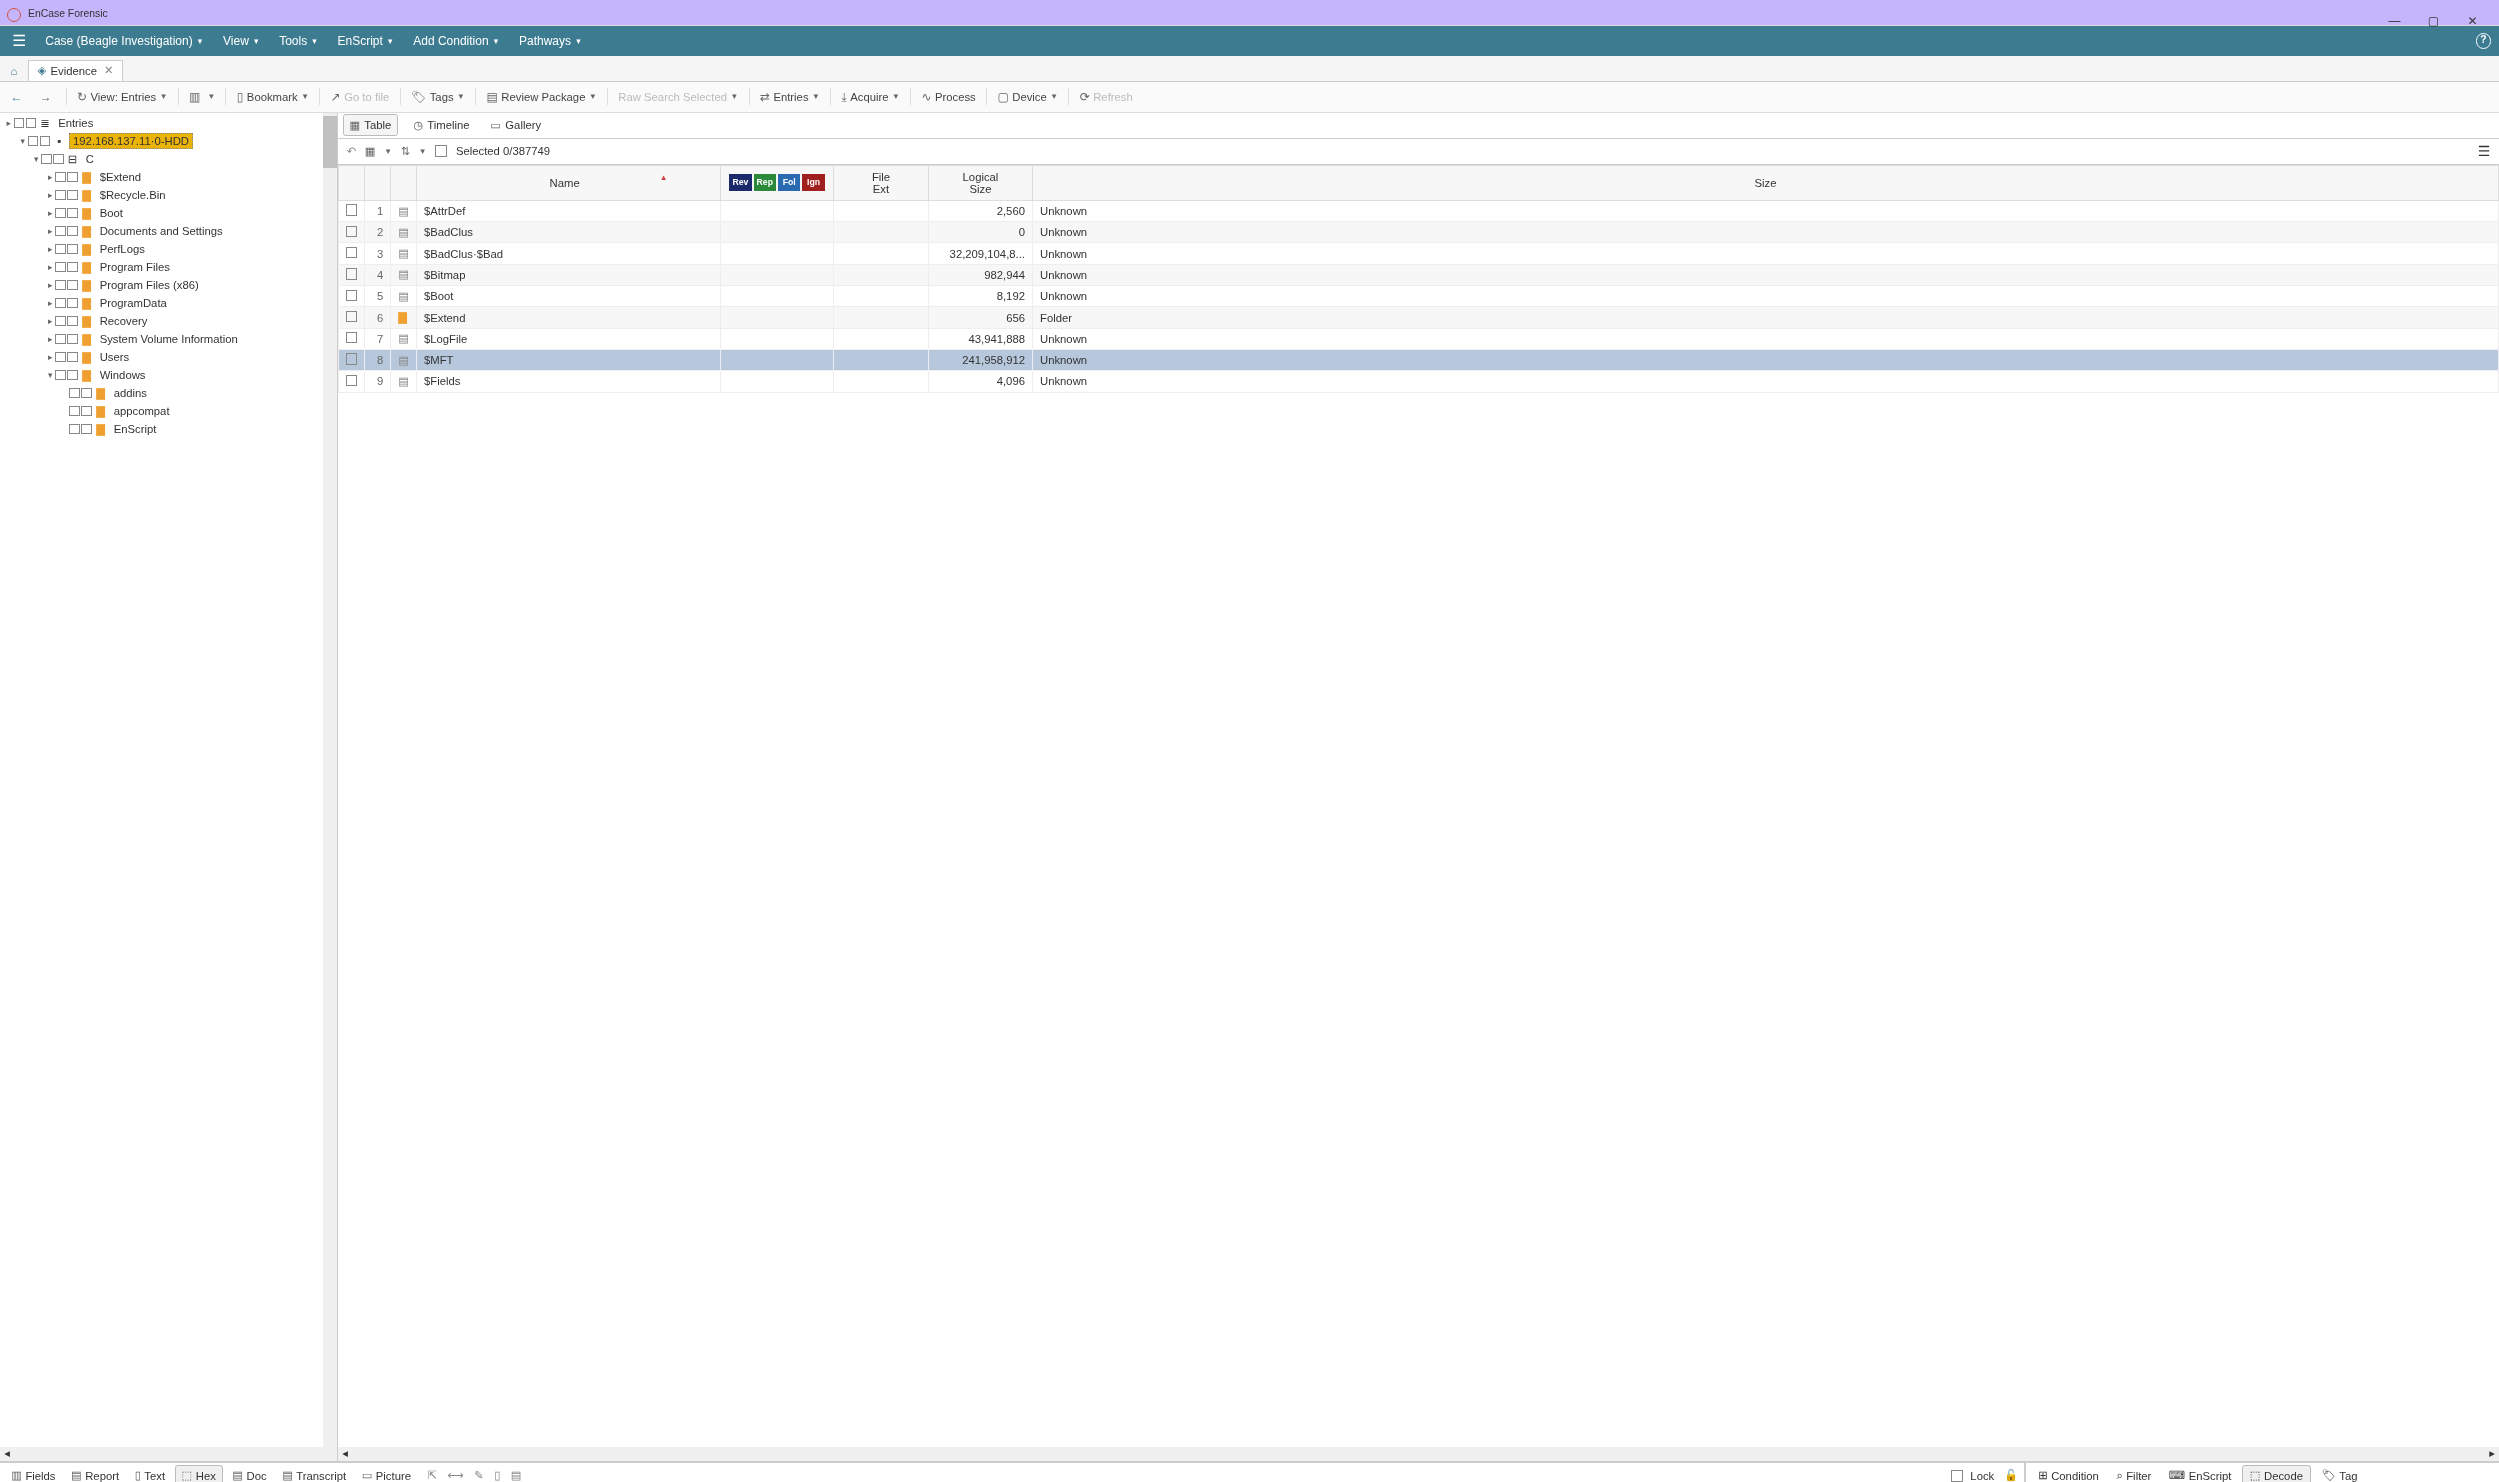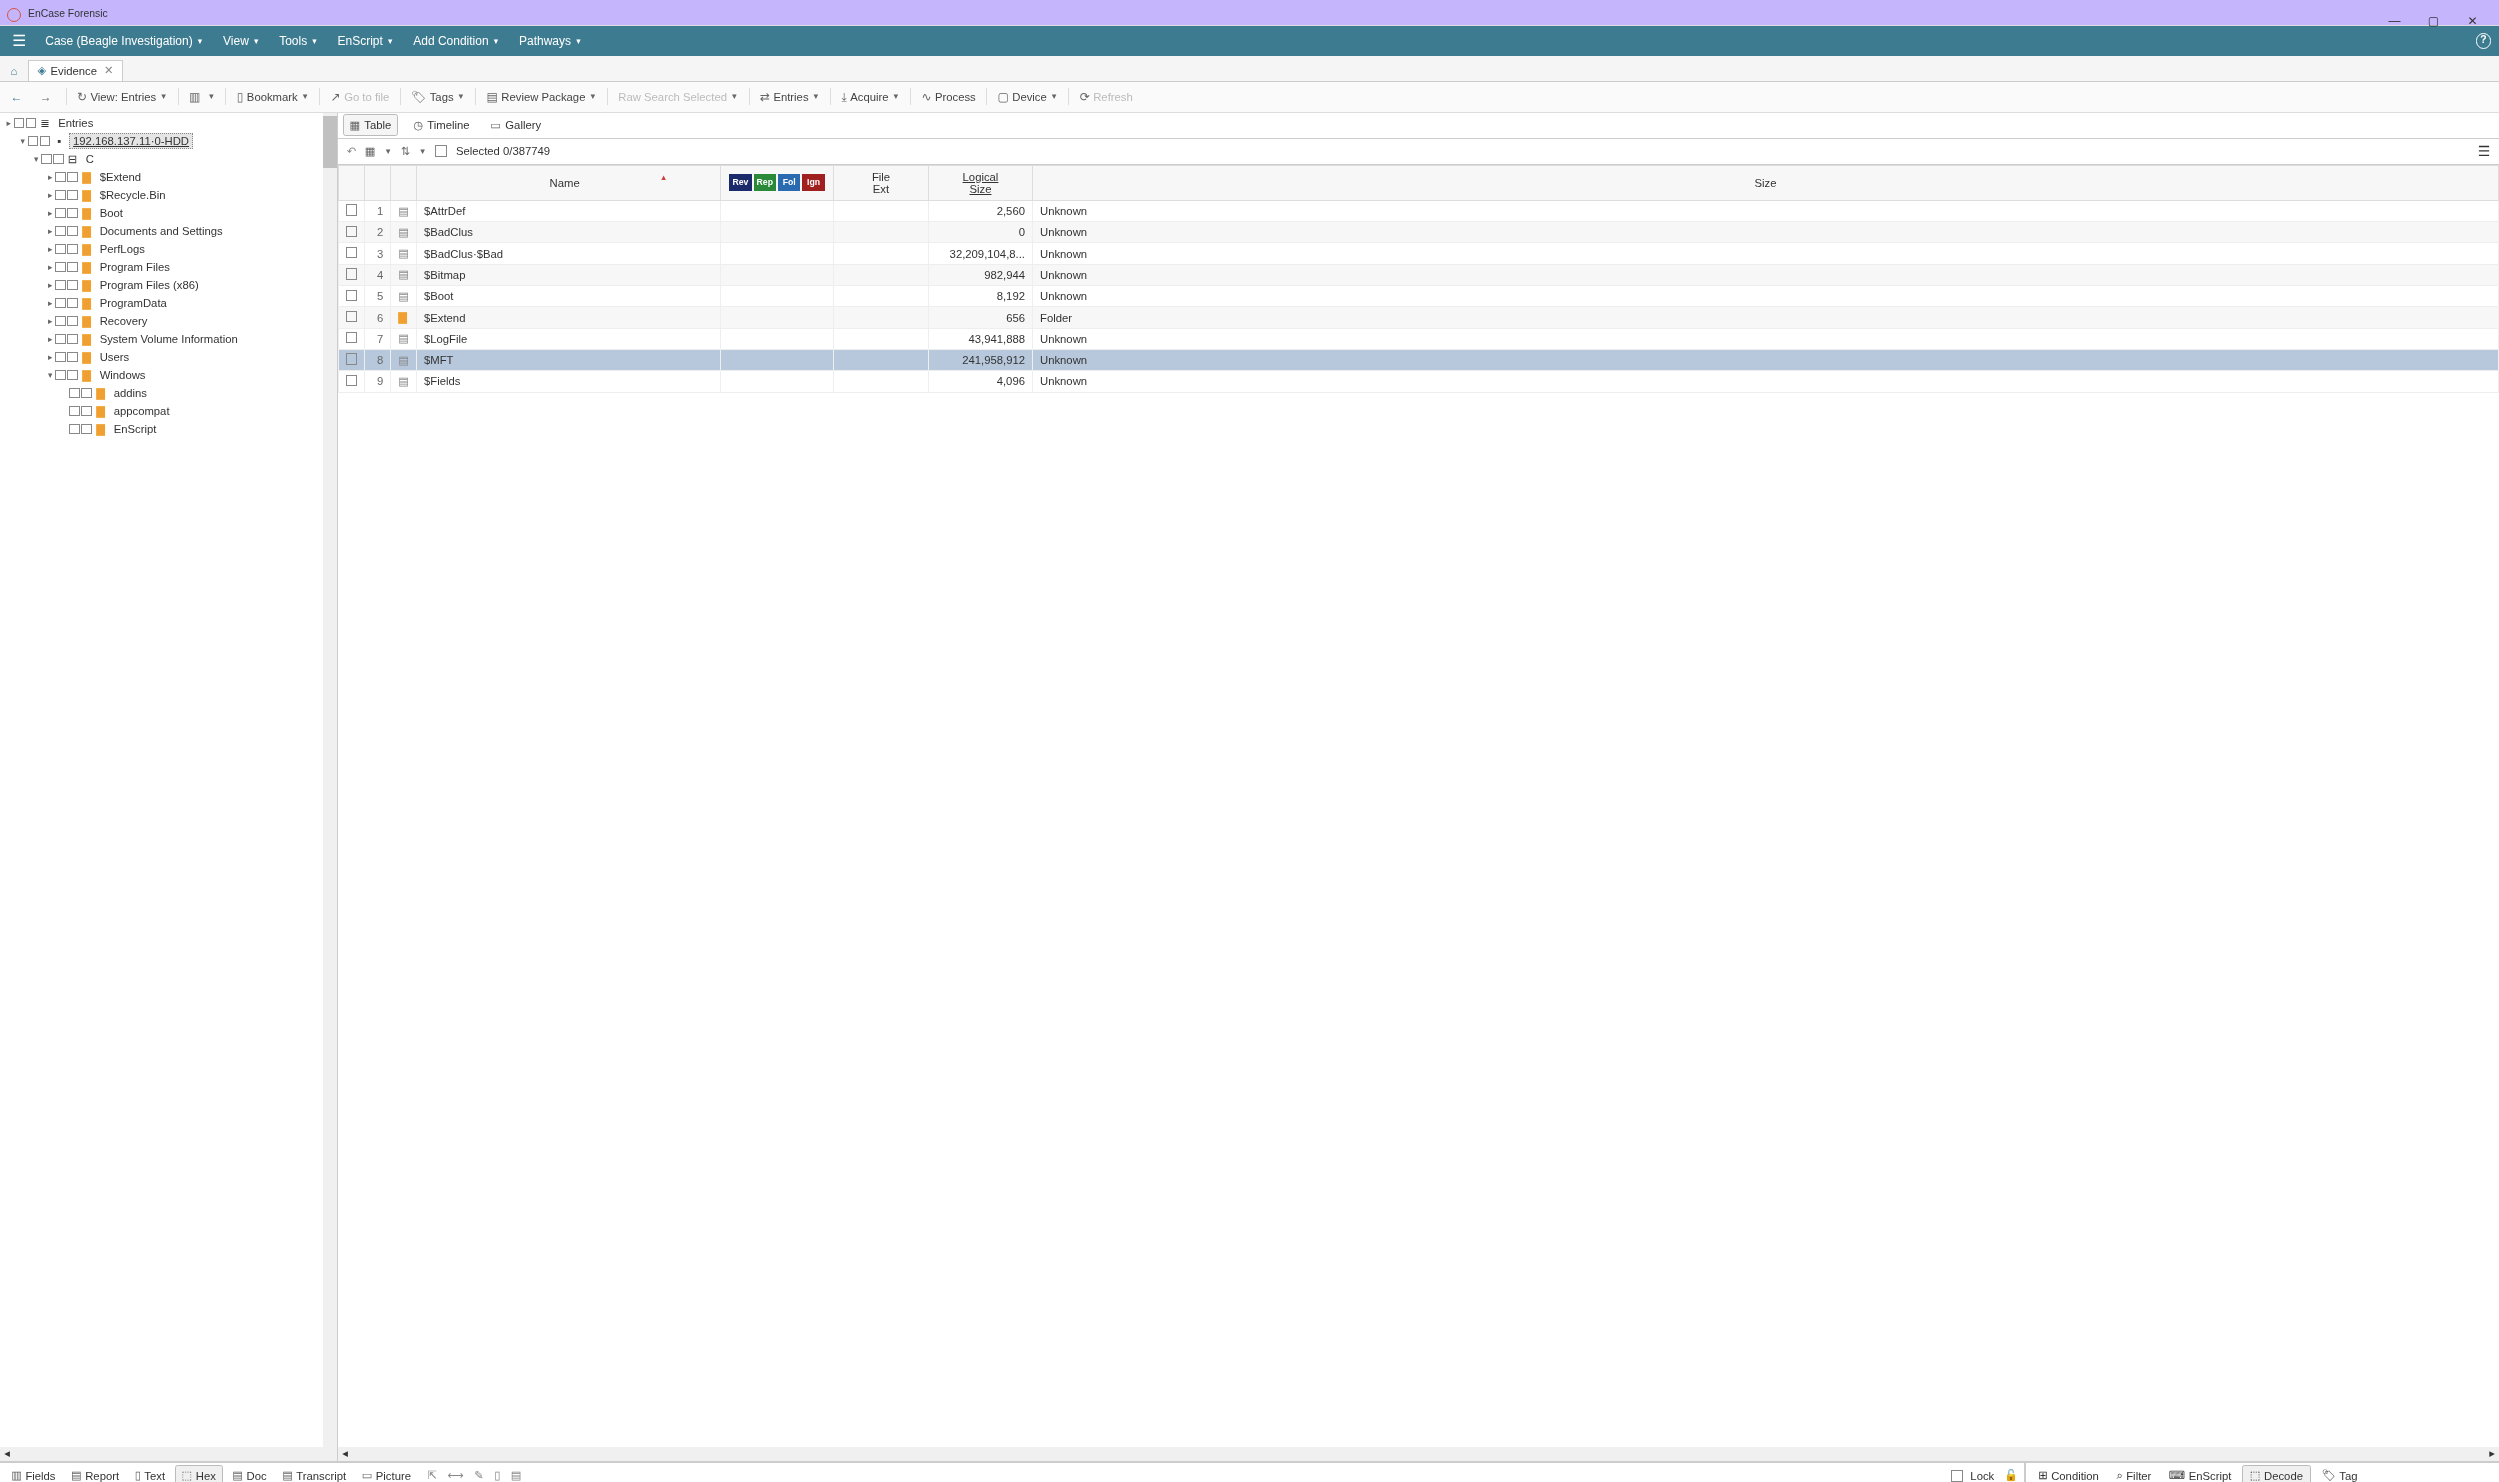--- a/index.html
+++ b/index.html
@@ -26,21 +26,21 @@
 .toolbar .disabled { color:#bbb; }
 .mainarea { display:flex; height:calc(100vh - 26px - 29.5px - 26px - 31px - 21px); }
 .leftpanel { width:338px; border-right:0.9px solid #ccc; display:flex; flex-direction:column; overflow:hidden; position:relative; }
 .tree { flex:1; overflow:auto; padding:1.7px 0; font-size:11.3px; }
 .tnode { display:flex; align-items:center; height:18px; white-space:nowrap; cursor:pointer; }
 .tnode .tw { width:10.4px; text-align:center; color:#666; font-size:8.7px; }
 .tnode .chk2 { width:10.4px; height:10.4px; border:0.9px solid #888; margin-right:1.7px; }
 .tnode .fic { width:14px; text-align:center; margin-right:3.5px; }
 .tnode .folder { color:#f0a030; }
 .tnode .label { padding:0.9px 2.6px; }
-.tnode .selected { background:#e5e5e5; border:0.9px dotted #888;text-decoration:underline; }
+.tnode .selected { background:#eab308; border:0.9px dotted #888; }
 .scrollv { position:absolute; right:0; top:0; width:14px; height:100%; background:#f0f0f0; }
 .scrollv .thumb { background:#c0c0c0; width:100%; }
 .scrollh { height:14px; background:#f0f0f0; display:flex; }
 .scrollh .arrow { width:14px; text-align:center; }
 .rightpanel { flex:1; display:flex; flex-direction:column; overflow:hidden; }
 .viewtabs { height:26px; border-bottom:0.9px solid #ccc; display:flex; align-items:center; padding:0 5.2px; gap:10.4px; font-size:11.3px; }
 .viewtabs .vtab { display:flex; align-items:center; padding:3.5px 5.2px; cursor:pointer; }
 .viewtabs .vtab.active { border:0.9px solid #bbb; border-radius:2.6px; background:#f5f5f5; }
 .viewtabs .ic { margin-right:4.3px; color:#666; }
 .selbar { height:26px; border-bottom:0.9px solid #ccc; display:flex; align-items:center; padding:0 8.7px; gap:8.7px; font-size:11.3px; }
@@ -364,21 +364,21 @@
       <table class="grid">
         <thead>
             <tr>
           <th class="chkcol"></th>
               <th class="numcol"></th>
               <th style="width:17.4px;"></th>
           <th style="width:304px;"><span>Name</span><span style="color:#d04040;font-size:7.8px;position:relative;top:-7px;left:80px;">▲</span></th>
           <th style="width:113px;margin-left:8px;" id="badgecell"><span class="badge" style="background: rgb(26, 42, 107);">Rev</span><span class="badge" style="background: rgb(42, 138, 58);">Rep</span><span class="badge" style="background: rgb(42, 106, 176);">Fol</span><span class="badge" style="background: rgb(160, 32, 32);">Ign</span></th>
           <th style="width:95px;white-space:pre-line;">File
 Ext</th>
-          <th style="width:104px;white-space:pre-line;text-decoration:underline;">Logical
+          <th style="width:104px;white-space:pre-line;">Logical
 Size</th>
           <th>Size</th>
         </tr>
           </thead>
         <tbody id="gridbody">
             <tr>
               <td class="chkcol"><span class="chk" style="display:inline-block;width:11.3px;height:11.3px;border:0.9px solid #888;"></span></td>
               <td class="numcol">1</td>
               <td><span style="color:#888;">▤</span></td>
               <td>$AttrDef</td>

